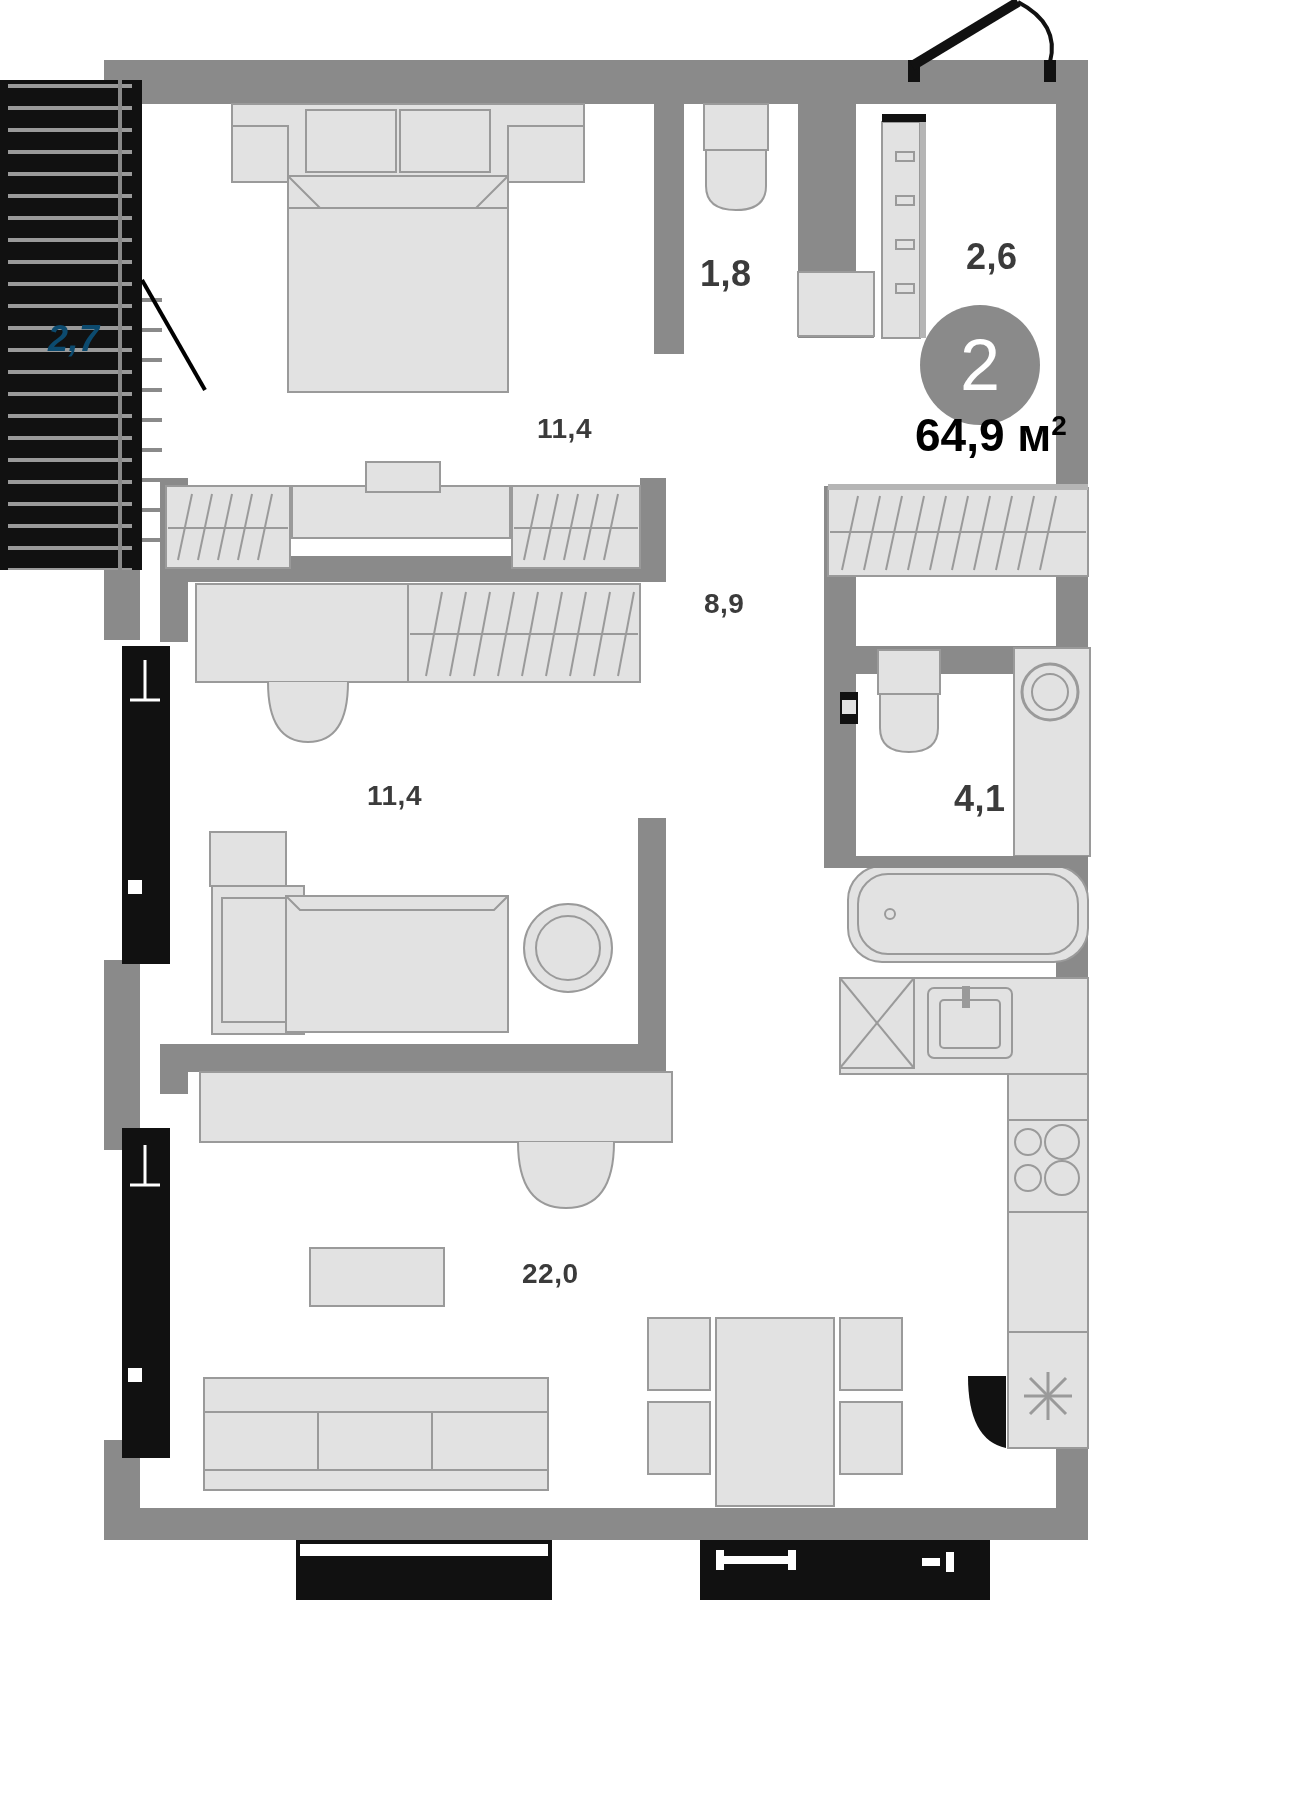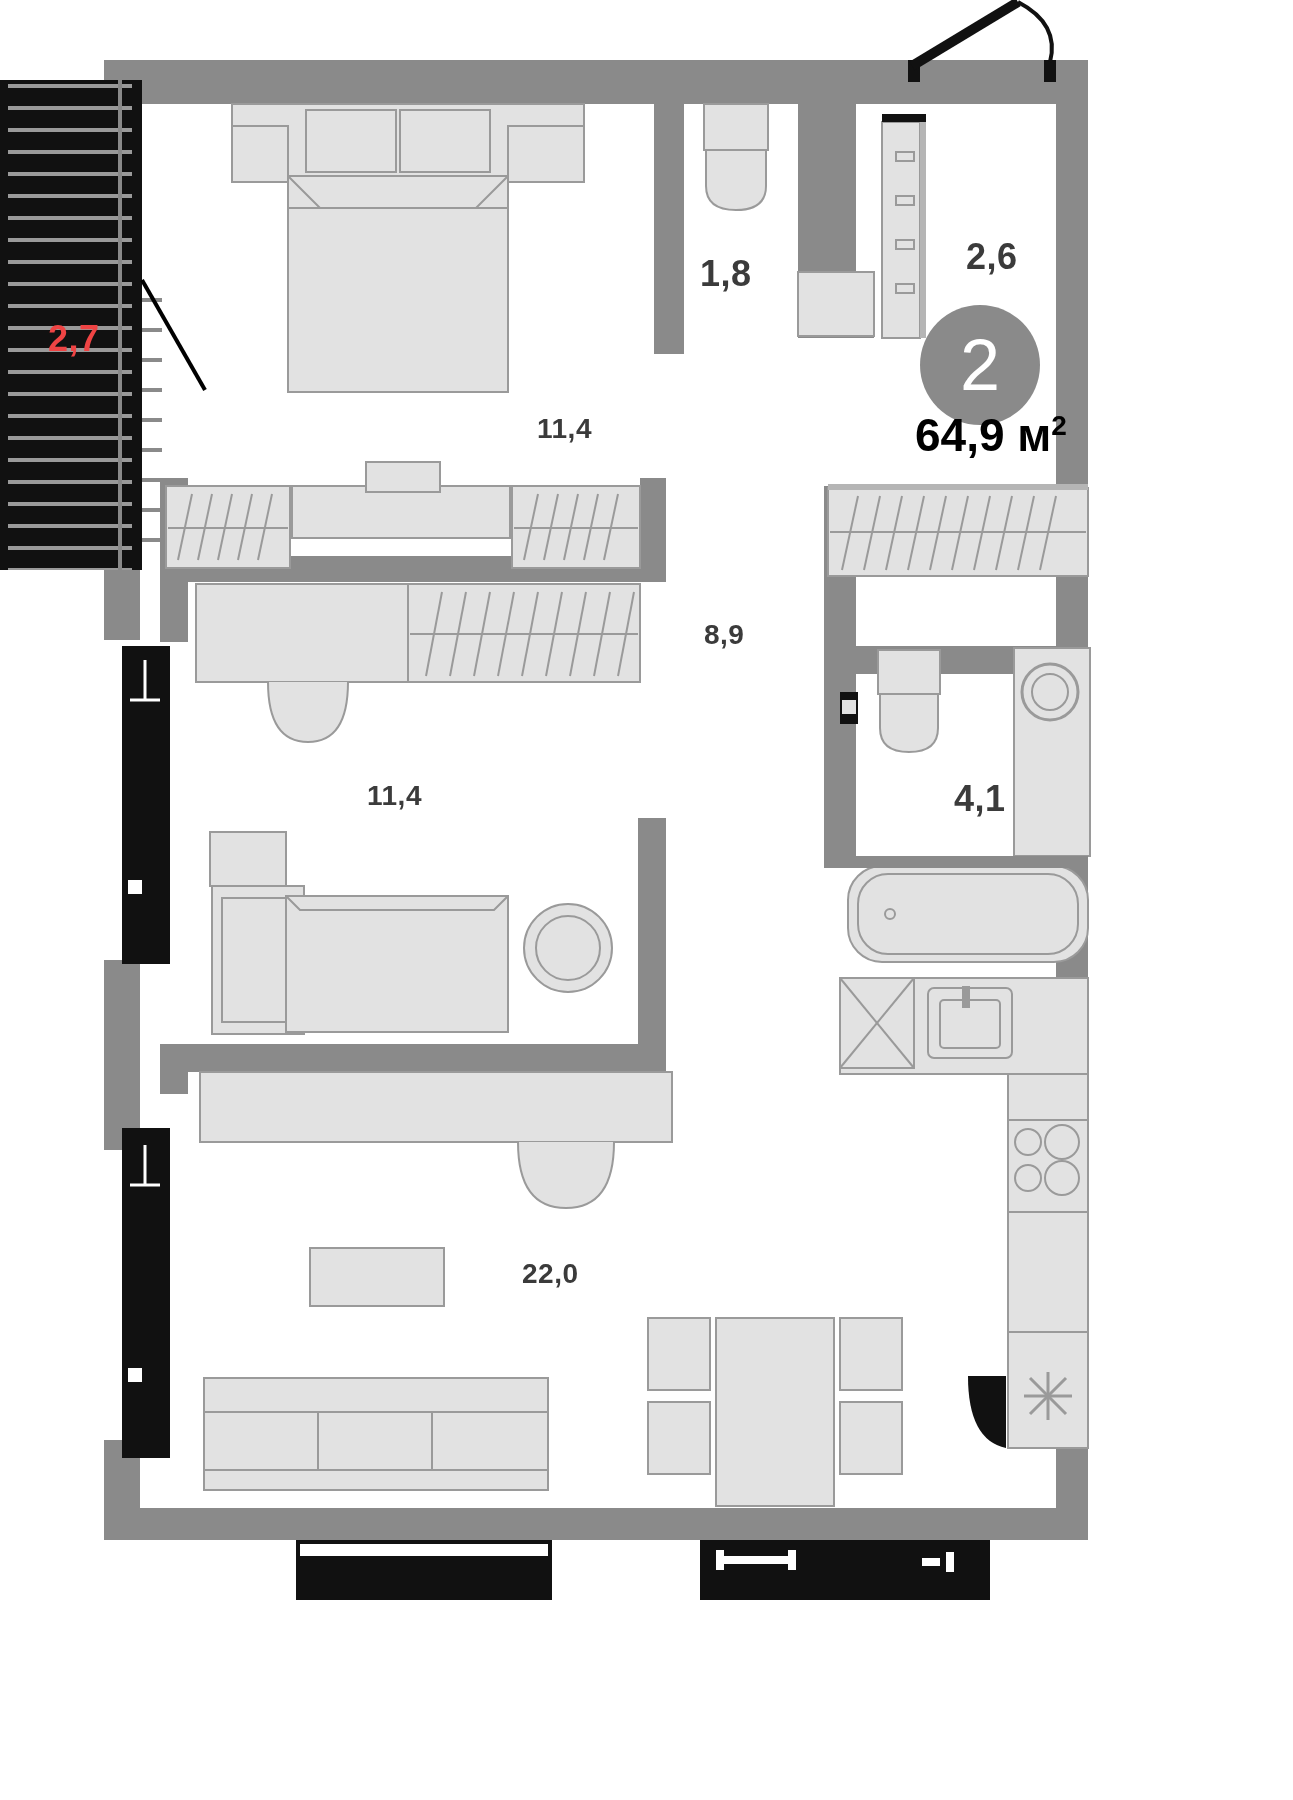--- a/index.html
+++ b/index.html
@@ -2,21 +2,21 @@
 <html><head>
 <meta charset="utf-8">
 <style>
   html,body{margin:0;padding:0;background:#ffffff;}
   body{font-family:"Liberation Sans",sans-serif;}
   #plan{position:relative;width:1293px;height:1800px;background:#ffffff;overflow:hidden;}
   #plan svg{position:absolute;left:0;top:0;}
   .lbl{position:absolute;color:#3b3b3b;font-weight:700;letter-spacing:.5px;white-space:nowrap;}
   .lbl.room{font-size:28px;}
   .lbl.small{font-size:36px;}
-  .lbl.balc{color:#ef4444;font-size:36px;}
+  .lbl.balc{color:#0c4a6e;font-size:36px;font-style:italic;}
   .area-total{position:absolute;color:#000;font-weight:700;font-size:46px;white-space:nowrap;}
   .area-total sup{font-size:28px;vertical-align:super;}
   .badge{position:absolute;width:120px;height:120px;border-radius:50%;background:#8a8a8a;
          display:flex;align-items:center;justify-content:center;}
   .badge span{color:#ffffff;font-size:72px;font-weight:400;line-height:1;}
 </style>
 </head>
 <body>
 
 <div id="plan">
@@ -314,21 +314,21 @@
 
       <rect x="840" y="1318" width="62" height="72" fill="#e2e2e2" stroke="#9a9a9a" stroke-width="2"></rect>
       <rect x="840" y="1402" width="62" height="72" fill="#e2e2e2" stroke="#9a9a9a" stroke-width="2"></rect>
     </g>
   </svg>
 
   <div class="lbl balc" style="left:48px;top:318px;">2,7</div>
   <div class="lbl room" style="left:537px;top:413px;">11,4</div>
   <div class="lbl small" style="left:700px;top:253px;">1,8</div>
   <div class="lbl small" style="left:966px;top:200px;margin-top:36px;">2,6</div>
-  <div class="lbl room" style="left:704px;top:619px;">8,9</div>
+  <div class="lbl room" style="left:704px;top:588px;">8,9</div>
   <div class="lbl room" style="left:367px;top:780px;">11,4</div>
   <div class="lbl small" style="left:954px;top:778px;">4,1</div>
   <div class="lbl room" style="left:522px;top:1258px;">22,0</div>
 
   <div class="badge" style="left:920px;top:305px;">
     <span>2</span>
   </div>
 
   <div class="area-total" style="left:915px;top:408px;">
     <span>64,9</span><span>&nbsp;</span><span>м</span><sup>2</sup>

